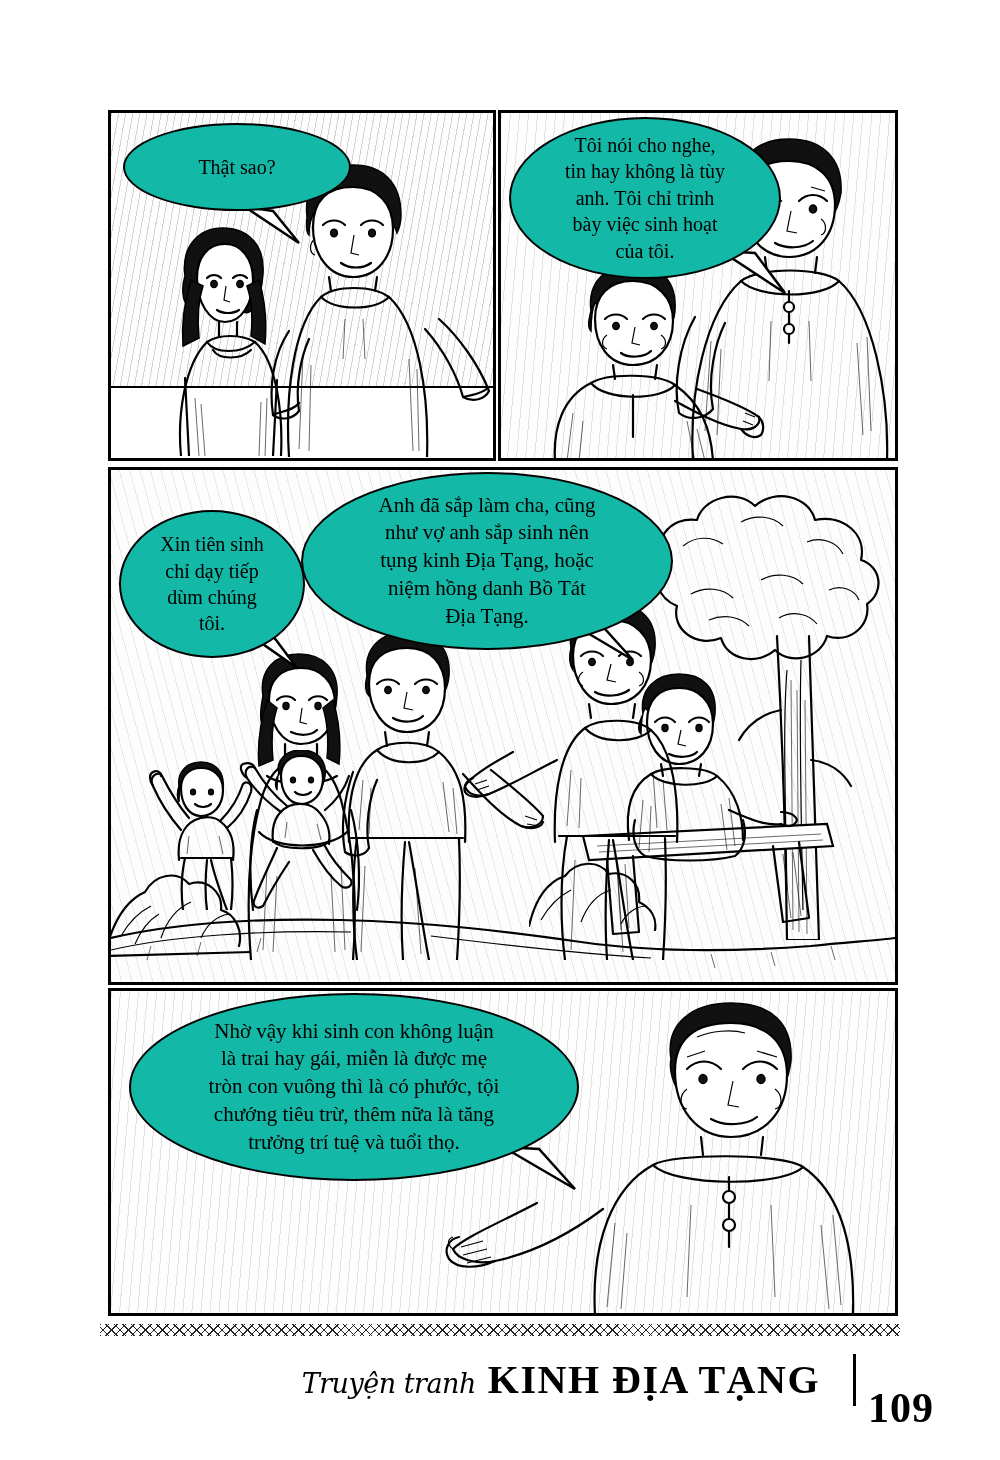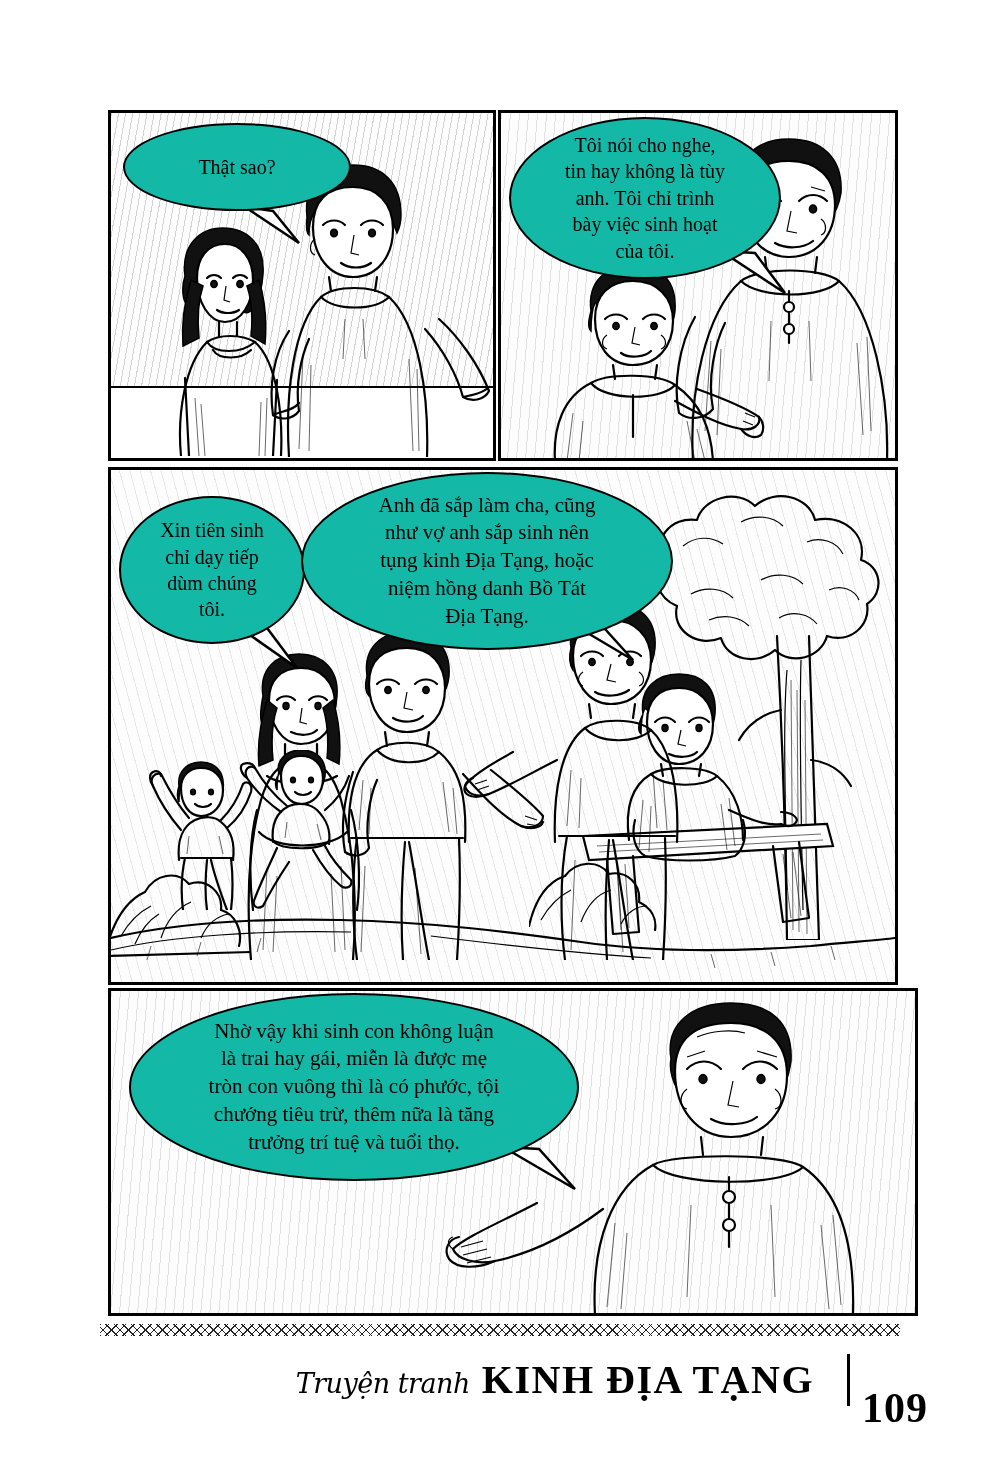--- a/index.html
+++ b/index.html
@@ -88,21 +88,21 @@
   .fig { position: absolute; }
   .ink { fill: none; stroke: #000; stroke-width: 2.2; stroke-linecap: round; stroke-linejoin: round; }
   .ink-fill-black { fill: #111; stroke: #000; stroke-width: 1.5; }
   .ink-fill-white { fill: #fff; stroke: #000; stroke-width: 2.2; }
   .ink-thin { fill: none; stroke: #000; stroke-width: 1.2; }
   .shade { fill: none; stroke: #000; stroke-width: 0.9; opacity: 0.65; }
 
   
   .footer {
     position: absolute;
-    left: 0; right: 10px;
+    left: 0; right: 4px;
     bottom: 0;
     height: 150px;
     padding-left: 48px;
   }
   .zigzag {
     position: absolute;
     left: 100px;
     top: 14px;
     width: 800px;
     height: 12px;
@@ -417,21 +417,21 @@
         <path class="ink" d="M0 106 C6 80 18 62 36 56 C48 40 70 40 80 54 C98 50 112 64 110 82 C122 88 128 98 126 110"></path>
         <path class="ink-thin" d="M12 100 C20 86 30 76 42 70 M52 102 C58 86 68 74 82 70 M92 104 C98 92 108 86 118 86"></path>
       </svg>
 
       <svg class="fig" style="left:0px; top:420px; width:784px; height:92px;" viewBox="0 0 784 92">
         <path class="ink" d="M0 48 C60 34 140 28 230 30 C320 32 400 42 470 52 C540 62 620 62 700 56 C740 52 770 50 784 48"></path>
         <path class="ink-thin" d="M0 60 C60 46 150 40 240 42 M320 46 C400 56 470 64 540 68"></path>
         <path class="shade" d="M40 56 L36 70 M90 52 L86 66 M150 48 L146 62 M600 64 L604 78 M660 62 L664 76 M720 56 L724 70"></path>
       </svg>
 
-      <div class="balloon" style="left:8px; top:26px; width:186px; height:148px;">
+      <div class="balloon" style="left:8px; top:40px; width:186px; height:148px;">
         <div class="txt" style="font-size:20px;">Xin tiên sinh
 chỉ dạy tiếp
 dùm chúng
 tôi.</div>
       </div>
       <svg class="tail" style="left:120px; top:150px; width:72px; height:56px;" viewBox="0 0 72 56">
         <path fill="#fff" stroke="#000" stroke-width="2.5" d="M6 6 L66 48 L36 8 Z"></path>
       </svg>
 
       <div class="balloon" style="left:190px; top:2px; width:372px; height:178px;">
@@ -440,21 +440,21 @@
 tụng kinh Địa Tạng, hoặc
 niệm hồng danh Bồ Tát
 Địa Tạng.</div>
       </div>
       <svg class="tail" style="left:438px; top:142px; width:90px; height:60px;" viewBox="0 0 90 60">
         <path fill="#fff" stroke="#000" stroke-width="2.5" d="M10 4 L84 48 L46 6 Z"></path>
       </svg>
     </div>
   </div>
 
-  <div class="panel" style="left:108px; top:988px; width:784px; height:322px;padding-left:20px;">
+  <div class="panel" style="left:108px; top:988px; width:784px; height:322px;">
     <div class="panel-inner">
       <div class="hatch light"></div>
 
       <svg class="fig" style="left:280px; top:6px; width:480px; height:318px;" viewBox="0 0 480 318">
         <path class="ink-fill-black" d="M280 62 C274 26 302 6 340 6 C380 6 402 26 400 64 C398 78 394 88 390 92 C388 74 380 60 370 54 C348 66 306 66 292 54 C288 64 286 78 286 92 C282 84 278 72 280 62Z"></path>
         <path class="ink-fill-white" d="M284 74 C284 42 304 26 340 26 C374 26 396 44 396 78 C396 114 374 140 340 140 C306 140 284 112 284 74Z"></path>
         <path class="ink" d="M296 72 C306 62 320 62 330 72"></path>
         <path class="ink" d="M352 72 C362 62 376 62 386 72"></path>
         <ellipse class="ink-fill-black" cx="312" cy="82" rx="4" ry="4.4"></ellipse>
         <ellipse class="ink-fill-black" cx="370" cy="82" rx="4" ry="4.4"></ellipse>

